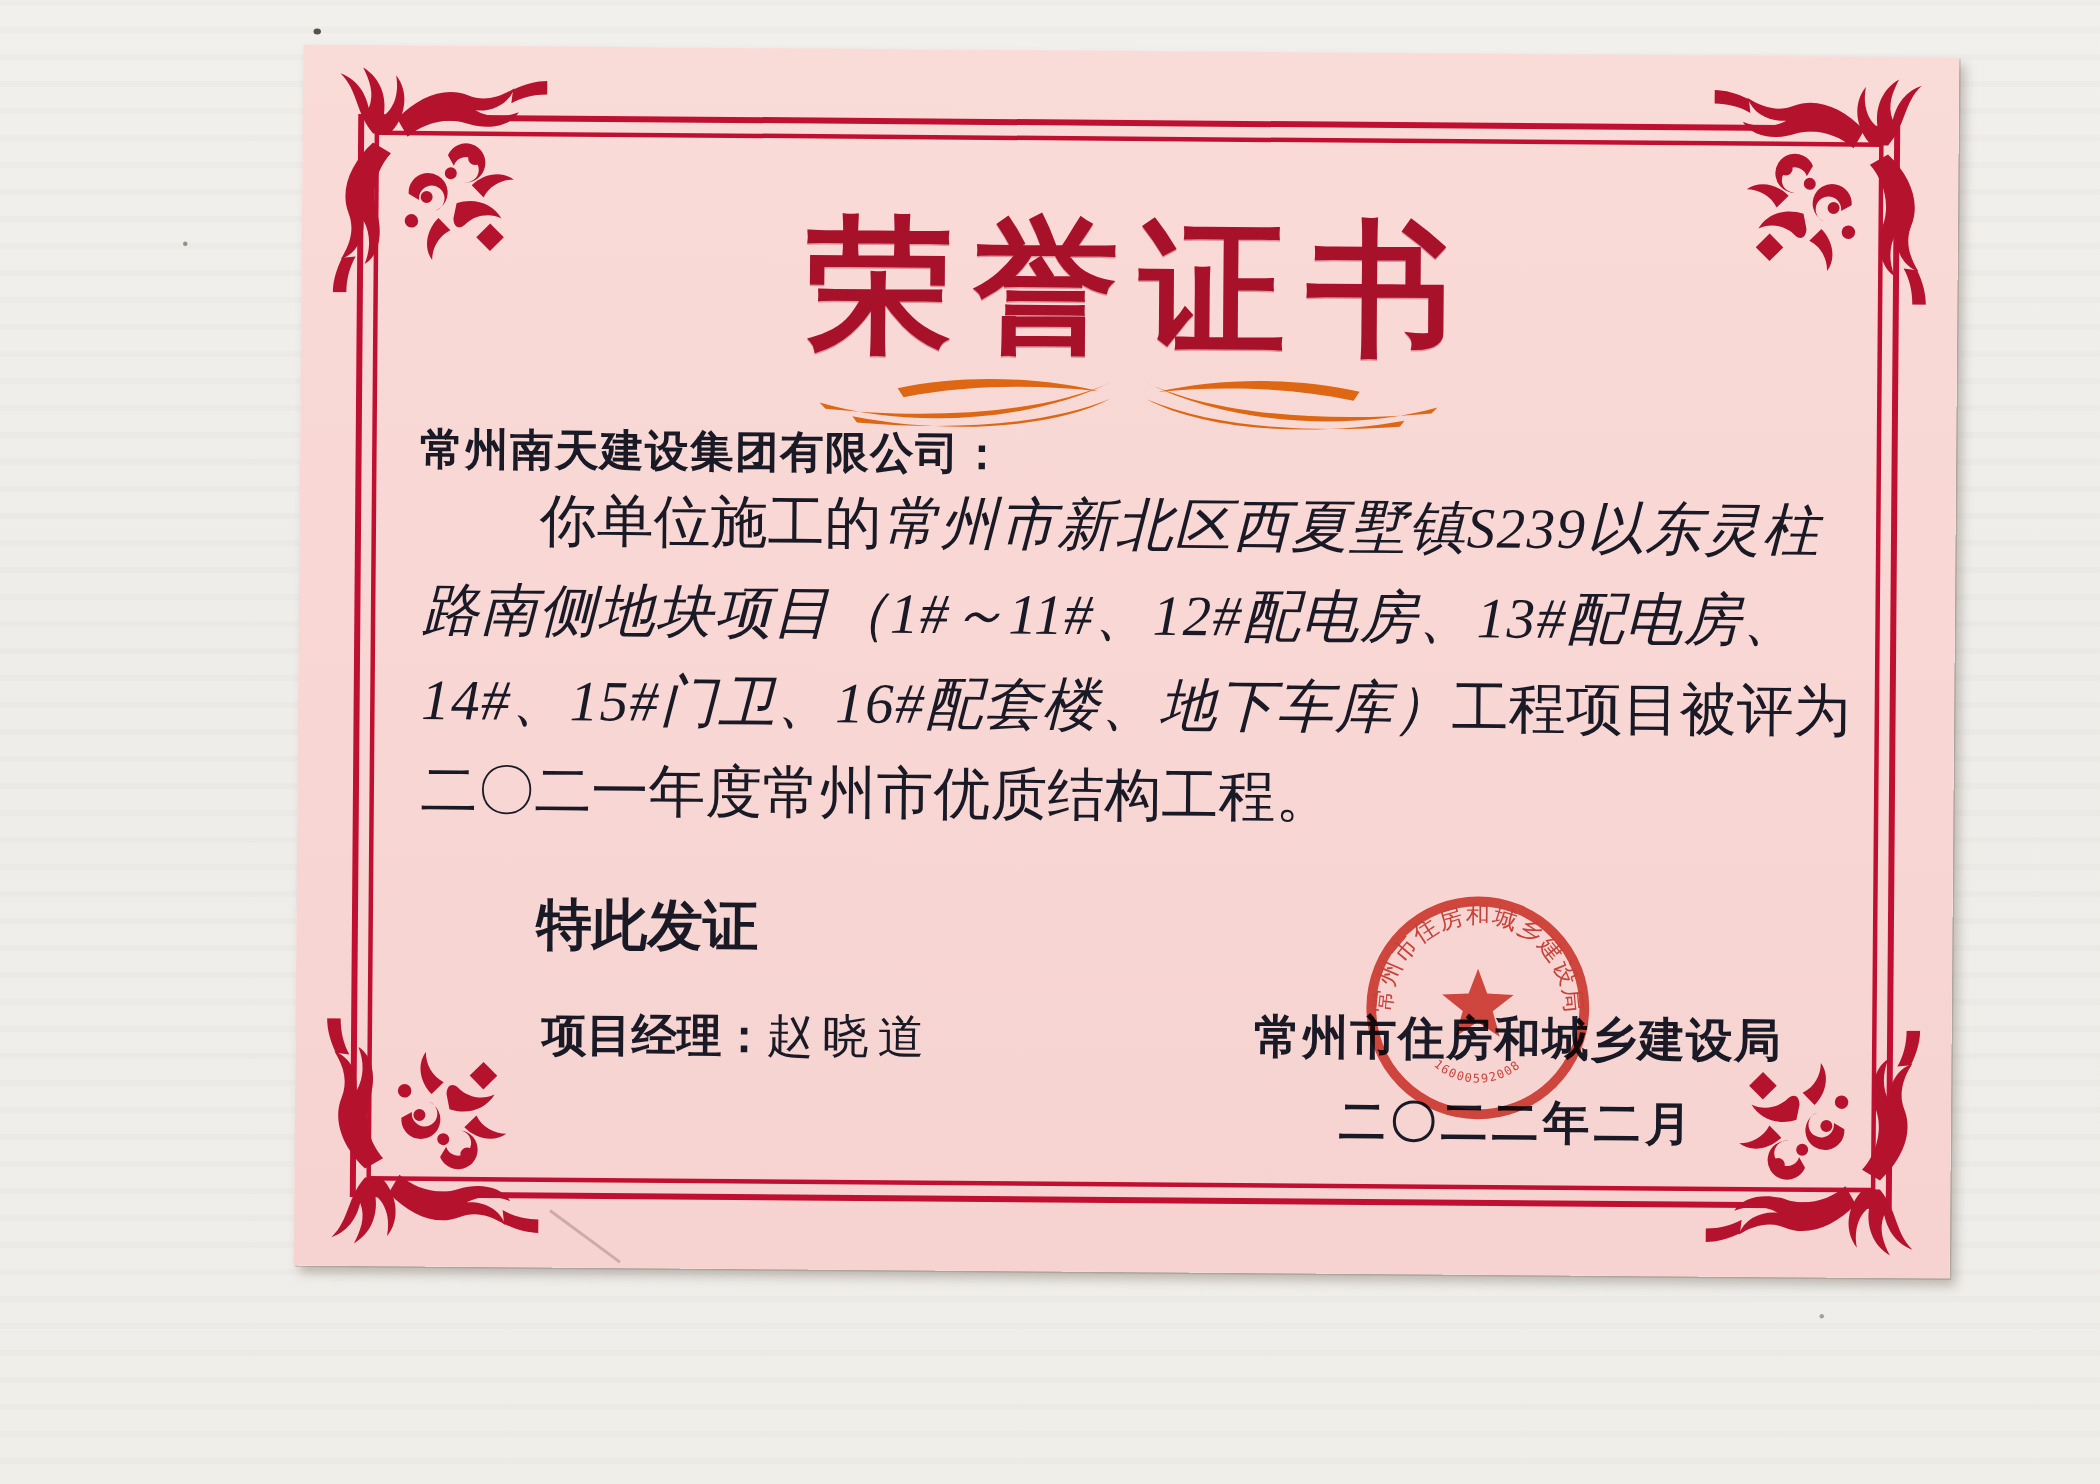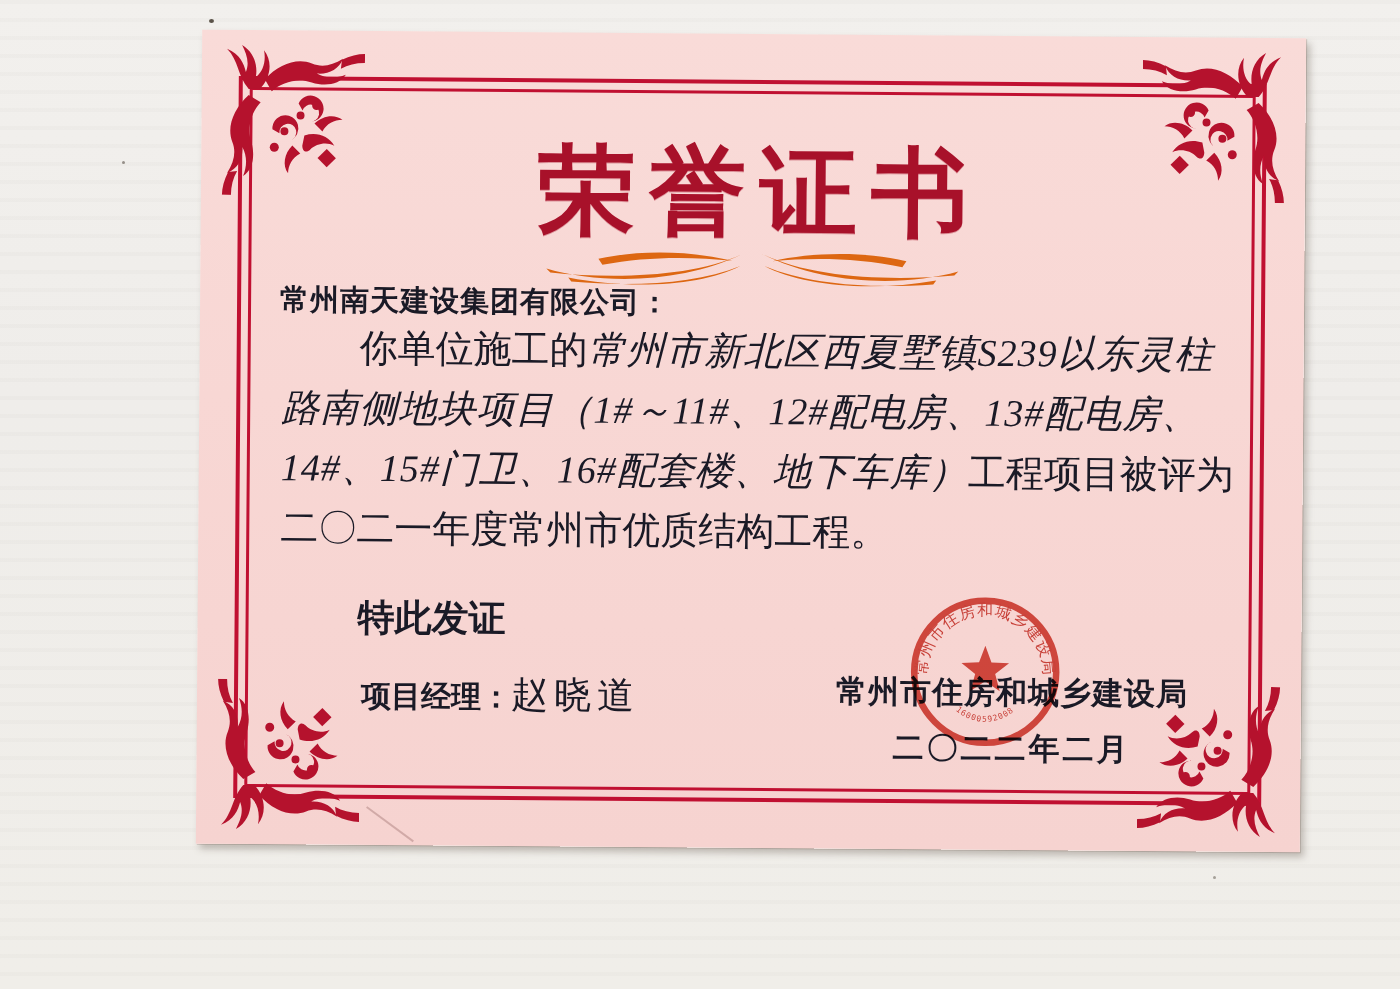--- a/index.html
+++ b/index.html
@@ -71,21 +71,21 @@
   }
   .manager-row{
     position:absolute;left:164px;top:638px;white-space:nowrap;color:#1a1a26;
   }
   .manager-label{
     font-family:"Liberation Sans","DejaVu Sans",sans-serif;
     font-size:30px;font-weight:700;
   }
   .manager-name{
     font-family:Liberation Serif, serif;
-    font-size:37px;letter-spacing:6px;
+    font-size:31px;letter-spacing:6px;
   }
   .issuer-block{
     position:absolute;left:615px;top:636px;width:400px;text-align:center;
     font-family:"Liberation Serif","DejaVu Serif",serif;color:#1a1a26;
   }
   .issuer-name{font-size:31px;font-weight:700;letter-spacing:1px;}
   .issuer-date{margin-top:14px;font-size:31px;font-weight:700;letter-spacing:3px;}
 
   
   .seal{

